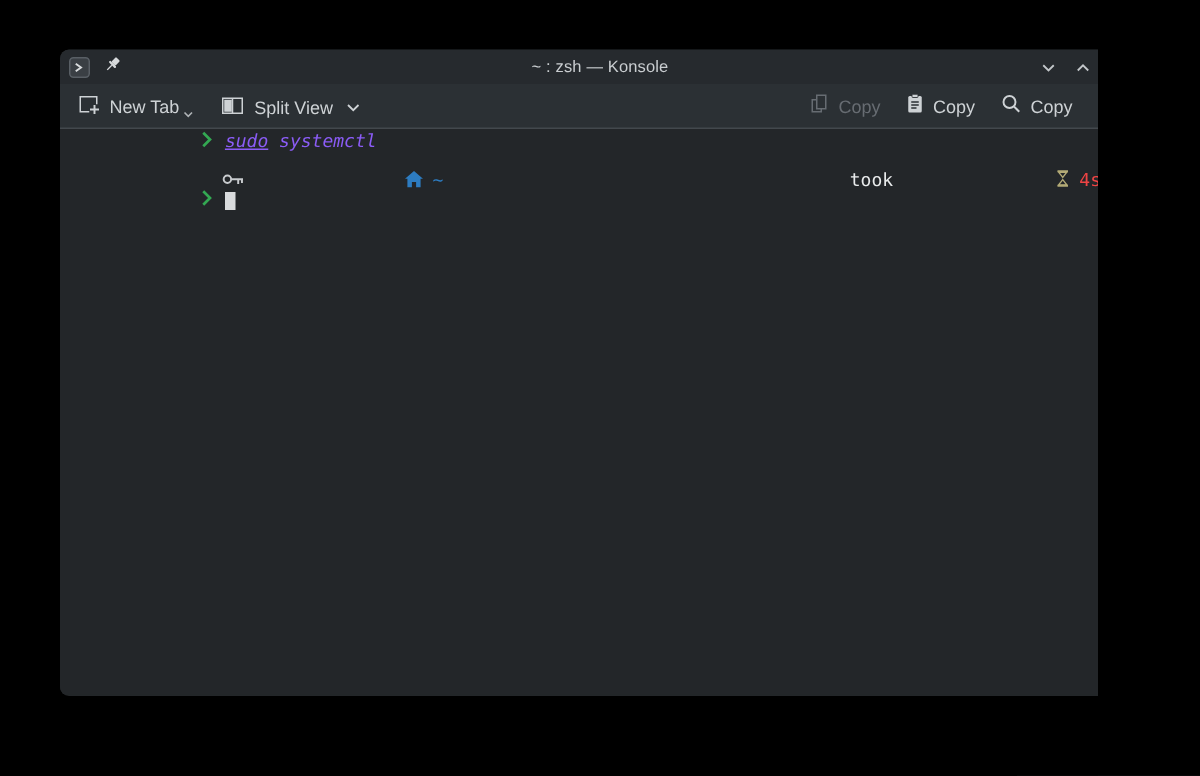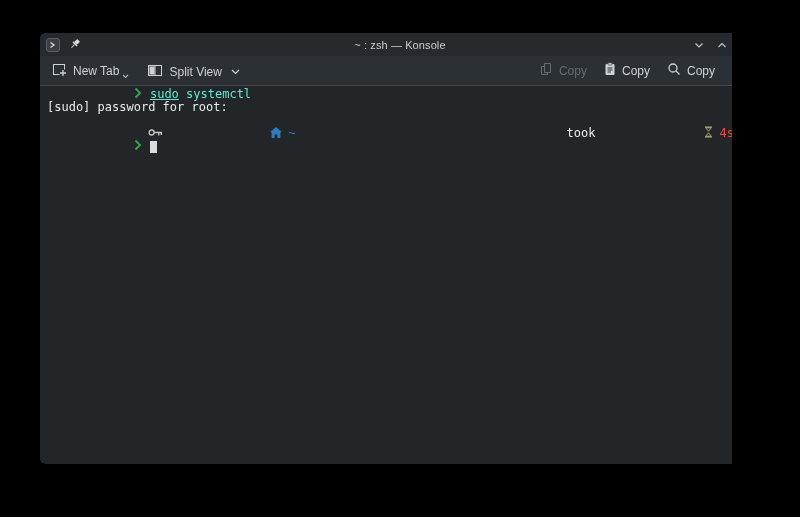--- a/index.html
+++ b/index.html
@@ -80,21 +80,21 @@
     color: #e9ebec;
     cursor: text;
   }
   .term-line {
     display: flex; align-items: center;
     height: 13px;
     white-space: pre;
   }
   .term-line span { white-space: pre; }
   .blank { height: 13px; }
-  .green { color: #5eead4; }
+  .green { color: #8b5cf6; font-style: italic; }
   .ul { text-decoration: underline; }
   .blue { color: #2d7cc1; }
   .olive { color: #ef4444; }
   .prompt-svg { margin-right: 1px; flex: 0 0 auto; }
   .seg-icons { display: flex; align-items: center; gap: 6px; }
   .right-info {
     margin-left: auto;
     display: flex; align-items: center; gap: 7px;
   }
   .cursor-block {
@@ -238,23 +238,20 @@
           <span class="prompt-svg">
             <svg width="8" height="12" viewBox="0 0 8 12">
                 <polyline points="1.5,1.5 6,6 1.5,10.5" fill="none" stroke="#33a852" stroke-width="1.8"></polyline>
               </svg>
           </span>
           <span> </span>
           <span class="green ul">sudo</span>
           <span class="green"> systemctl</span>
         </div>
 
-        <div class="term-line">
-          <span>[sudo] password for root:</span>
-        </div>
 
         <div class="blank"></div>
 
         <div class="term-line">
           <span class="seg-icons">
             <span>
               <svg width="15" height="9" viewBox="0 0 15 9">
                 <circle cx="3.6" cy="4.5" r="2.5" fill="none" stroke="#c8cbce" stroke-width="1.3"></circle>
                 <path d="M6.2 4.5 H14 M10.8 4.5 V7.6 M13.3 4.5 V7" stroke="#c8cbce" stroke-width="1.3" fill="none"></path>
               </svg>

